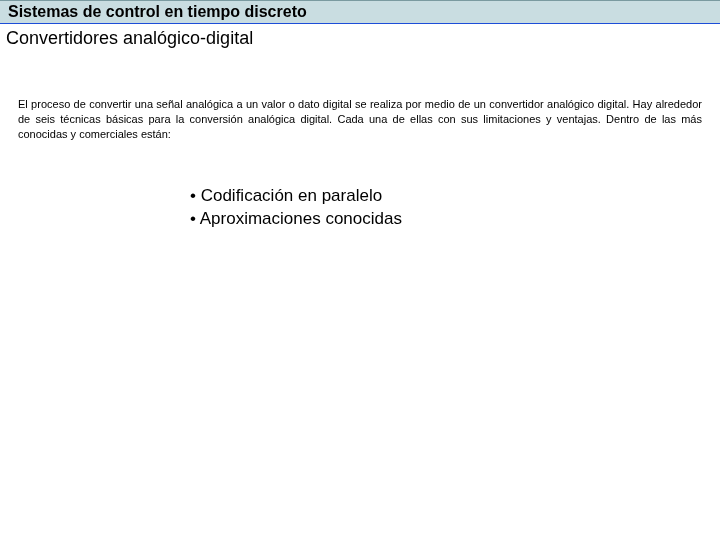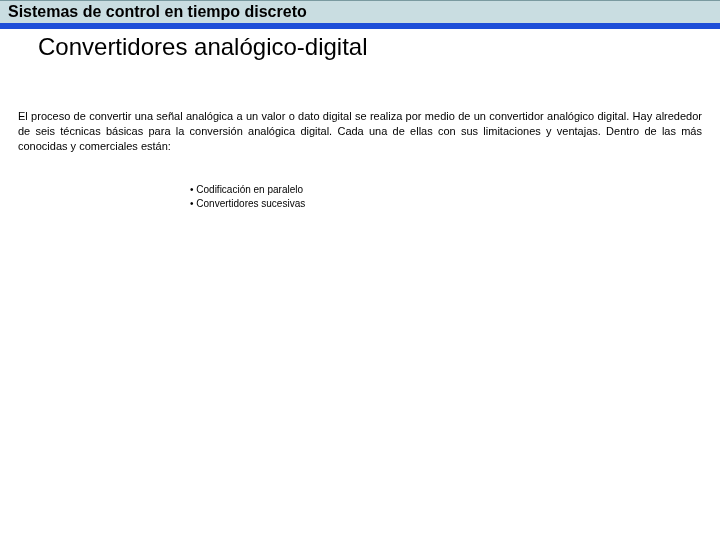--- a/index.html
+++ b/index.html
@@ -7,54 +7,53 @@
     width: 720px;
     height: 540px;
     background: #ffffff;
     font-family: Arial, Helvetica, sans-serif;
     color: #000000;
     overflow: hidden;
   }
   .header-bar {
     background: #c9dde1;
     border-top: 1px solid #7a9aa0;
-    border-bottom: 6px solid #1d4ed8;
+    border-bottom: 1px solid #1d4ed8;
     padding: 2px 8px;
     font-size: 16px;
     font-weight: bold;
   }
   .subtitle {
     padding: 4px 6px 0 6px;
-    font-size: 24px;
+    font-size: 18px;
     font-weight: normal;
-    margin-left: 32px;
   }
   .body-text {
     padding: 48px 18px 0 18px;
     font-size: 11px;
     line-height: 1.35;
     text-align: justify;
   }
   .bullet-list {
-    margin-top: 29px;
+    margin-top: 42px;
     padding-left: 190px;
-    font-size: 10px;
+    font-size: 17px;
     line-height: 1.4;
   }
   .bullet-item::before {
     content: "• ";
   }
 </style>
 </head>
 <body>
 
 <div class="header-bar">
   <span>Sistemas de control en tiempo discreto</span>
 </div>
 
 <div class="subtitle">Convertidores analógico-digital</div>
 
 <div class="body-text">El proceso de convertir una señal analógica a un valor o dato digital se realiza por medio de un convertidor analógico digital. Hay alrededor de seis técnicas básicas para la conversión analógica digital. Cada una de ellas con sus limitaciones y ventajas. Dentro de las más conocidas y comerciales están:</div>
 
 <div class="bullet-list">
   <div class="bullet-item"><span>Codificación en paralelo</span></div>
-  <div class="bullet-item"><span>Convertidores sucesivas</span></div>
+  <div class="bullet-item"><span>Aproximaciones conocidas</span></div>
 </div>
 
 </body></html>

